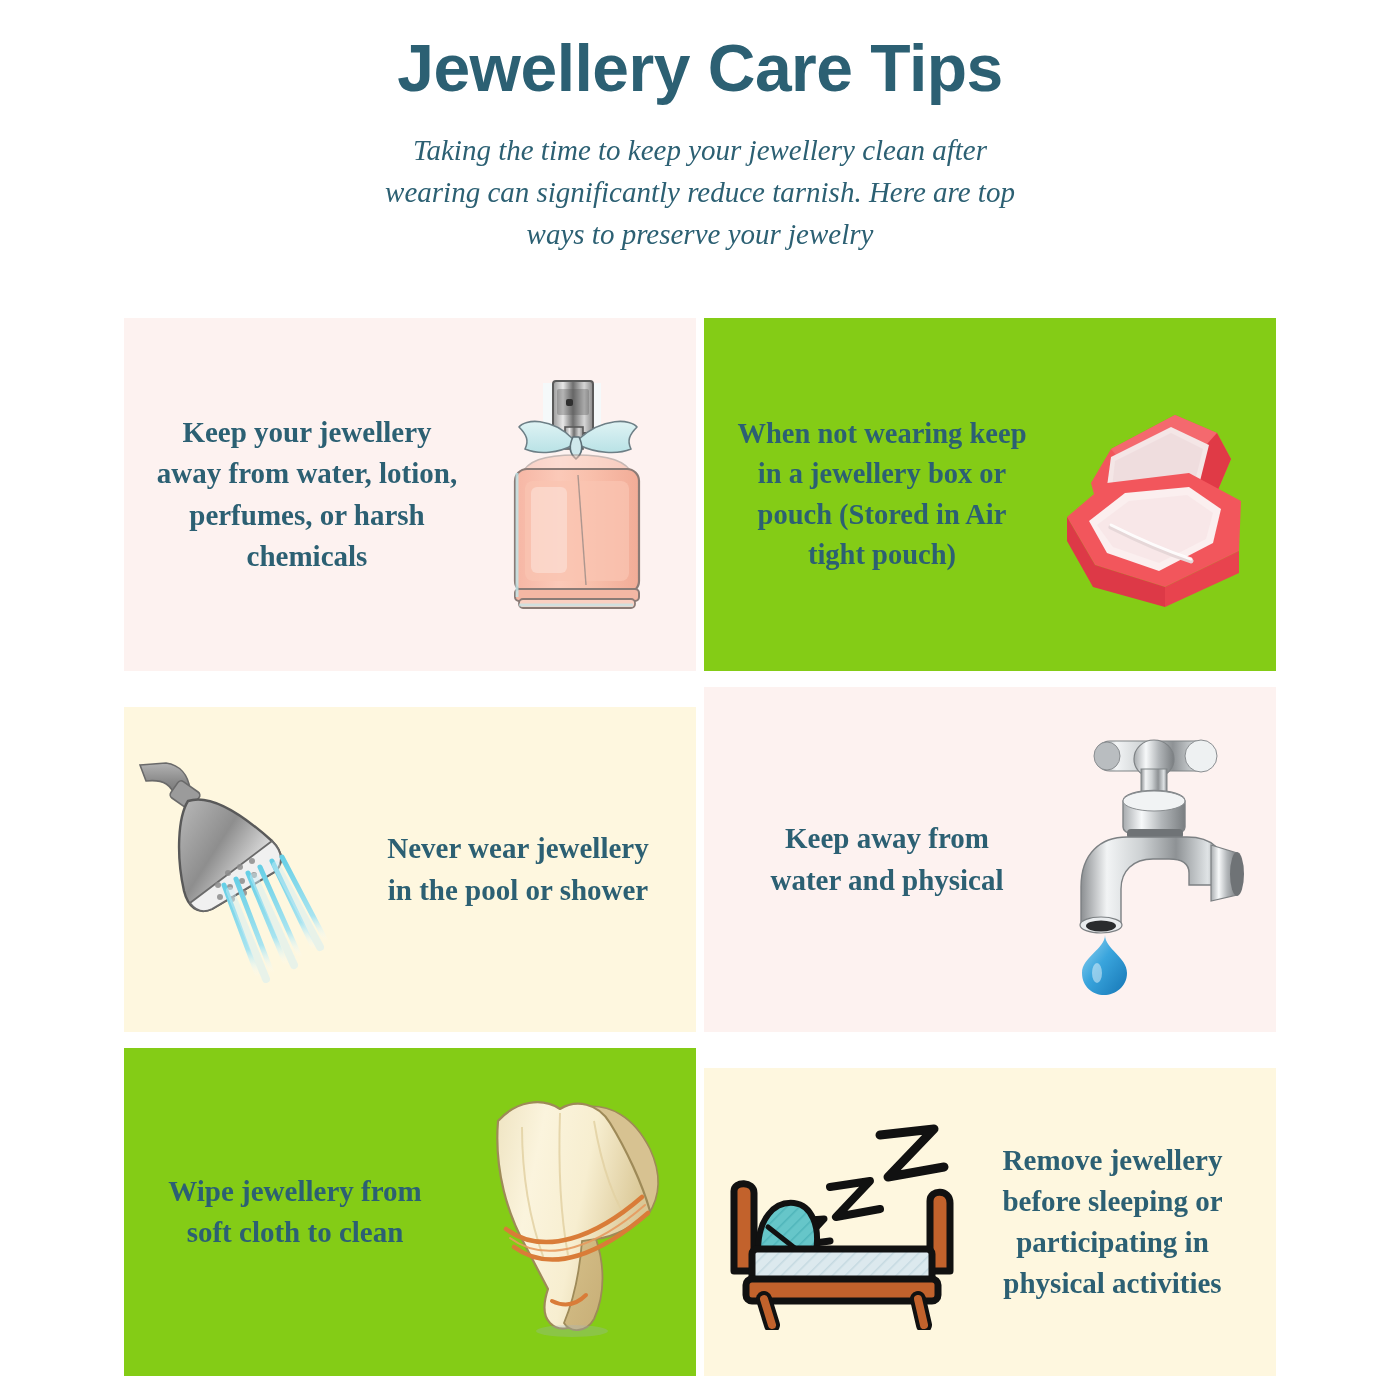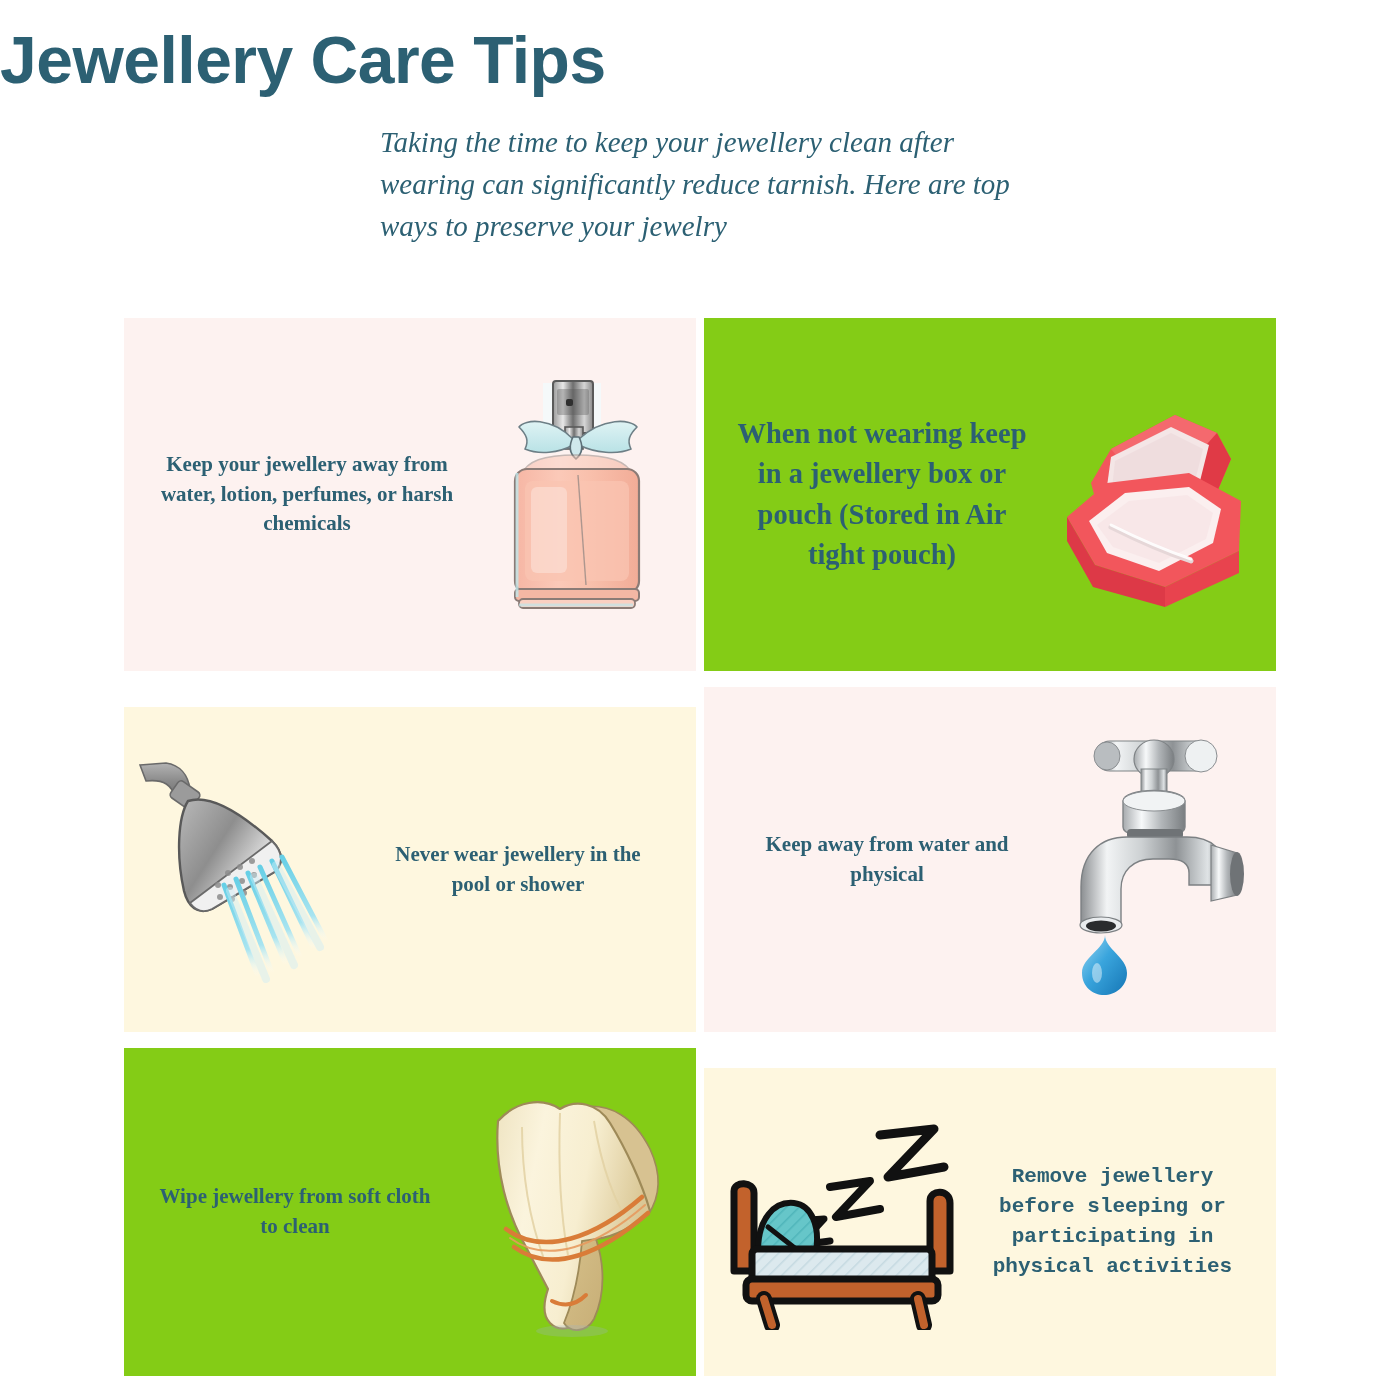--- a/index.html
+++ b/index.html
@@ -16,22 +16,22 @@
 
   .page {
     position: relative;
     width: 1400px;
     height: 1400px;
     box-sizing: border-box;
   }
 
   
   .header {
-    padding-top: 26px;
-    text-align: left;
+    padding-top: 34px;
+    text-align: center;
   }
   .main-title {
     font-family: "Liberation Sans", sans-serif;
     font-weight: bold;
     font-size: 66px;
     line-height: 1.05;
     color: #2C6073;
     letter-spacing: -0.5px;
     margin: 0;
   }
@@ -69,21 +69,21 @@
   .card.bg-yellow { background: #FEF7DF; }
 
   .card.img-right { flex-direction: row; }
   .card.img-left  { flex-direction: row-reverse; margin-top: 20px; }
 
   .card-text {
     flex: 1 1 auto;
     text-align: center;
     font-family: "Liberation Serif", serif;
     font-weight: bold;
-    font-size: 21px;
+    font-size: 29px;
     line-height: 1.42;
     color: #2C6073;
     padding: 0 10px;
     box-sizing: border-box;
   }
   .card-art {
     flex: 0 0 auto;
     display: flex;
     align-items: center;
     justify-content: center;
@@ -93,21 +93,21 @@
   .c1 .card-text { padding-left: 30px; padding-right: 6px; }
   .c1 .card-art  { width: 230px; }
   .c2 .card-text { padding-left: 24px; padding-right: 0px; font-size: 28.5px;}
   .c2 .card-art  { width: 240px; }
   .c3 .card-text { padding-right: 34px; padding-left: 0; }
   .c3 .card-art  { width: 250px; }
   .c4 .card-text { padding-left: 44px; }
   .c4 .card-art  { width: 240px; }
   .c5 .card-text { padding-left: 30px; }
   .c5 .card-art  { width: 250px; }
-  .c6 .card-text { padding-right: 20px; padding-left: 0; font-family: Liberation Mono, monospace; }
+  .c6 .card-text { padding-right: 20px; padding-left: 0; }
   .c6 .card-art  { width: 265px; }
 
   svg { display: block; }
 </style>
 </head>
 <body>
 
 <div class="page">
 
   <div class="header">

